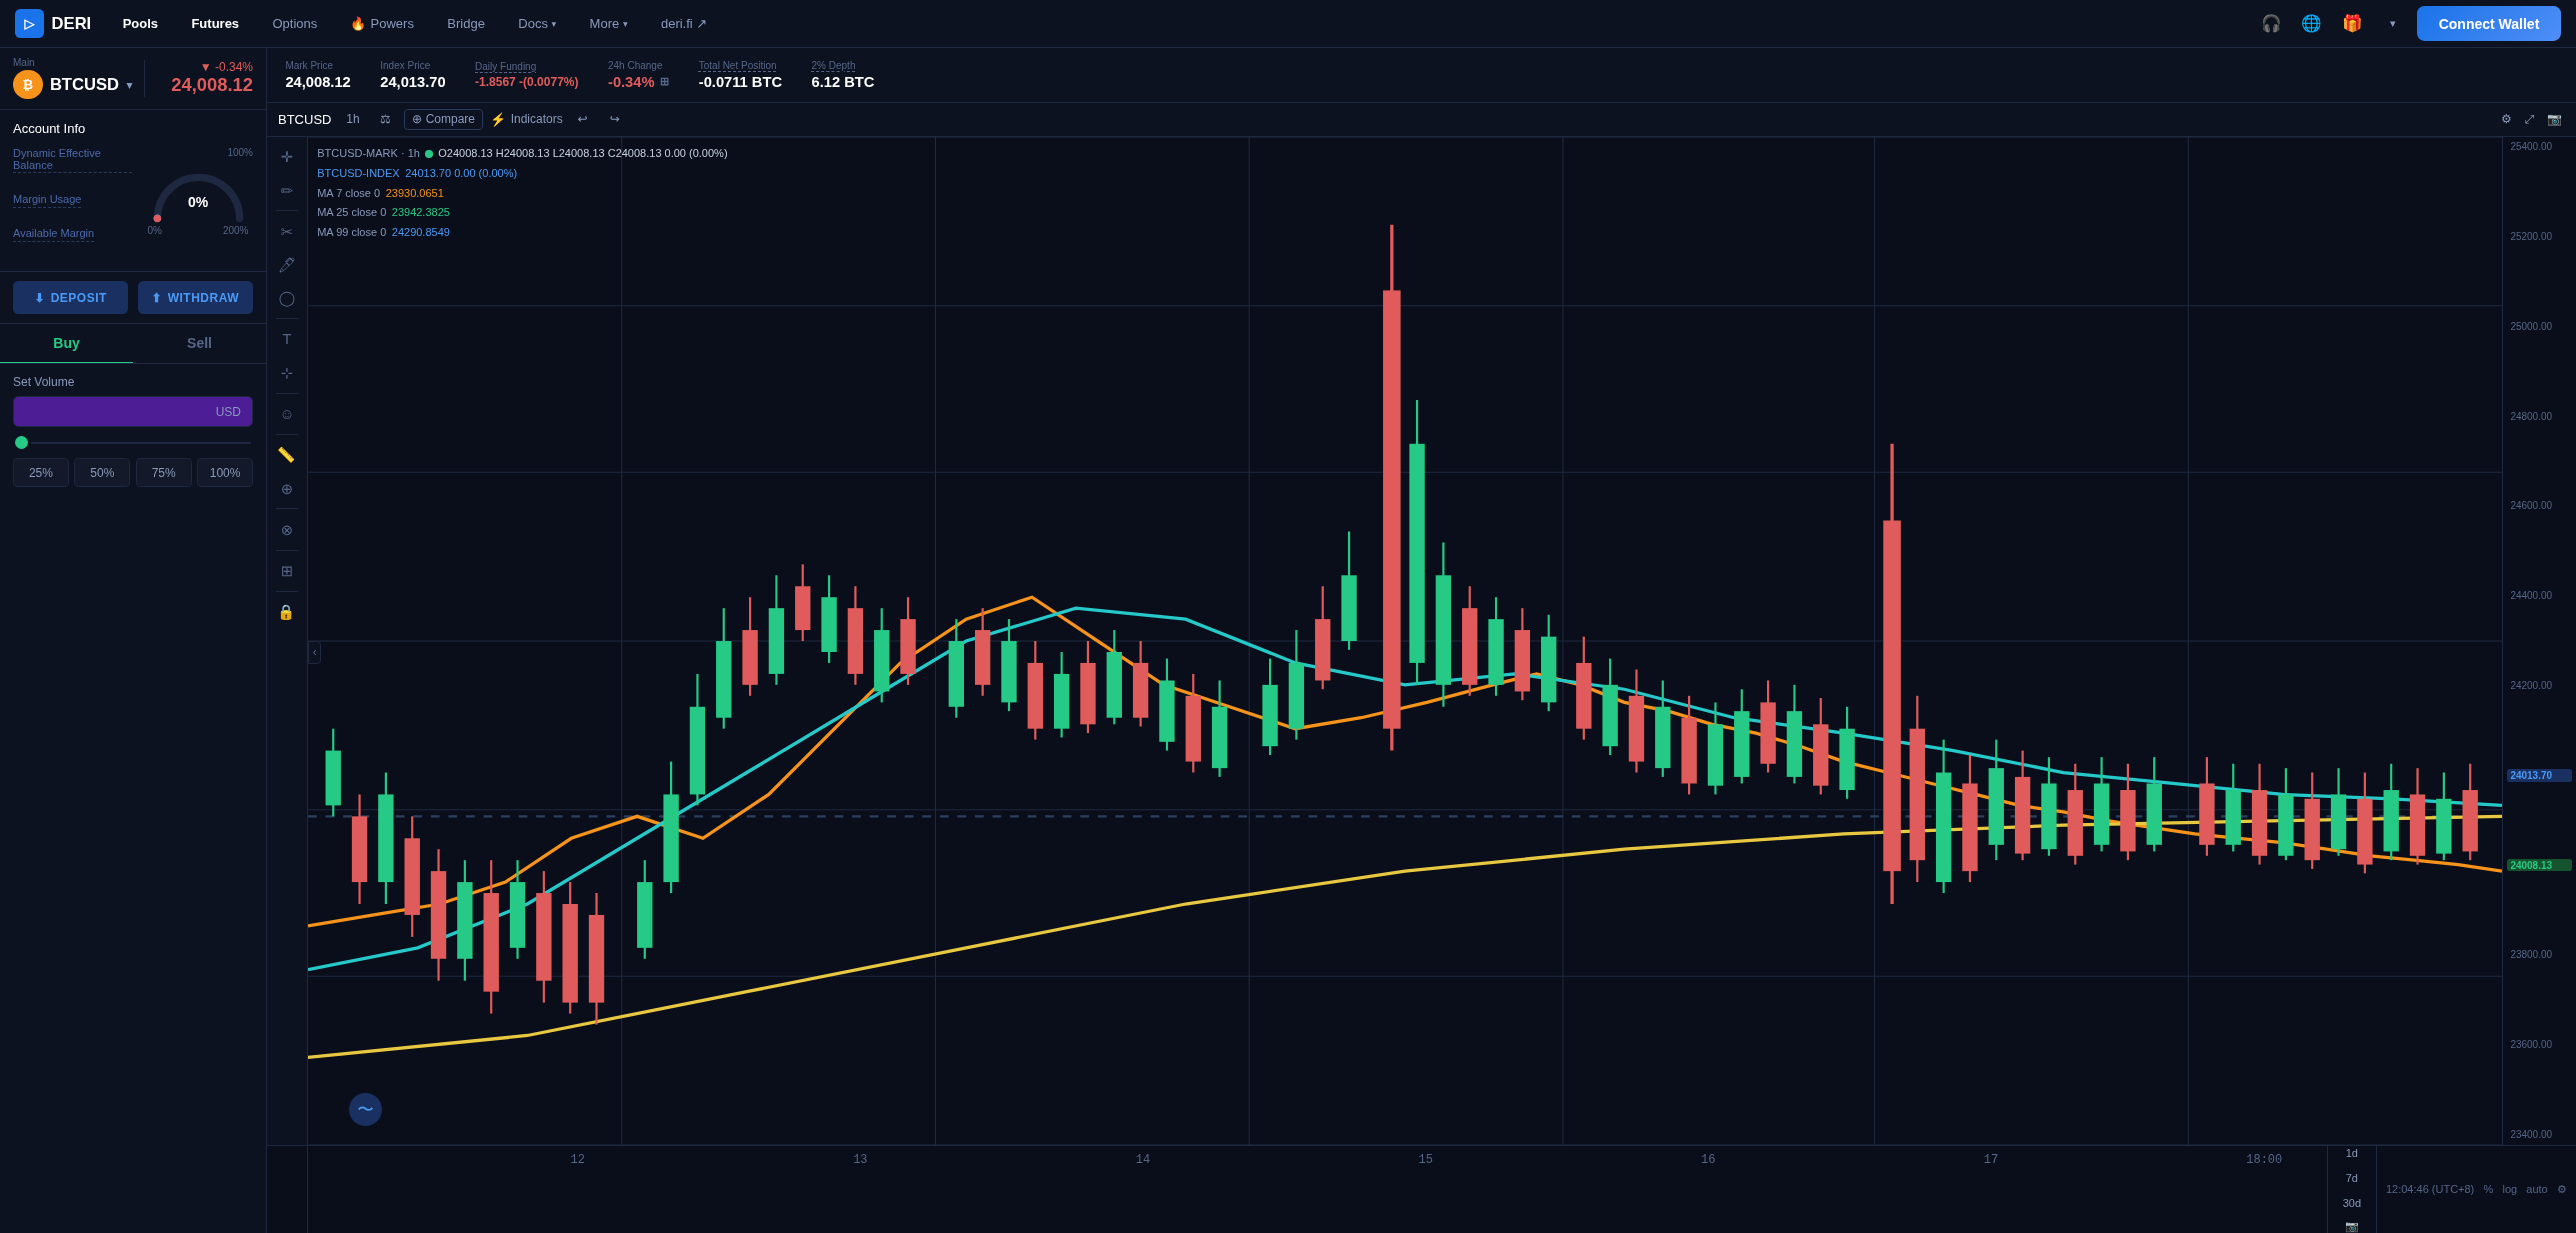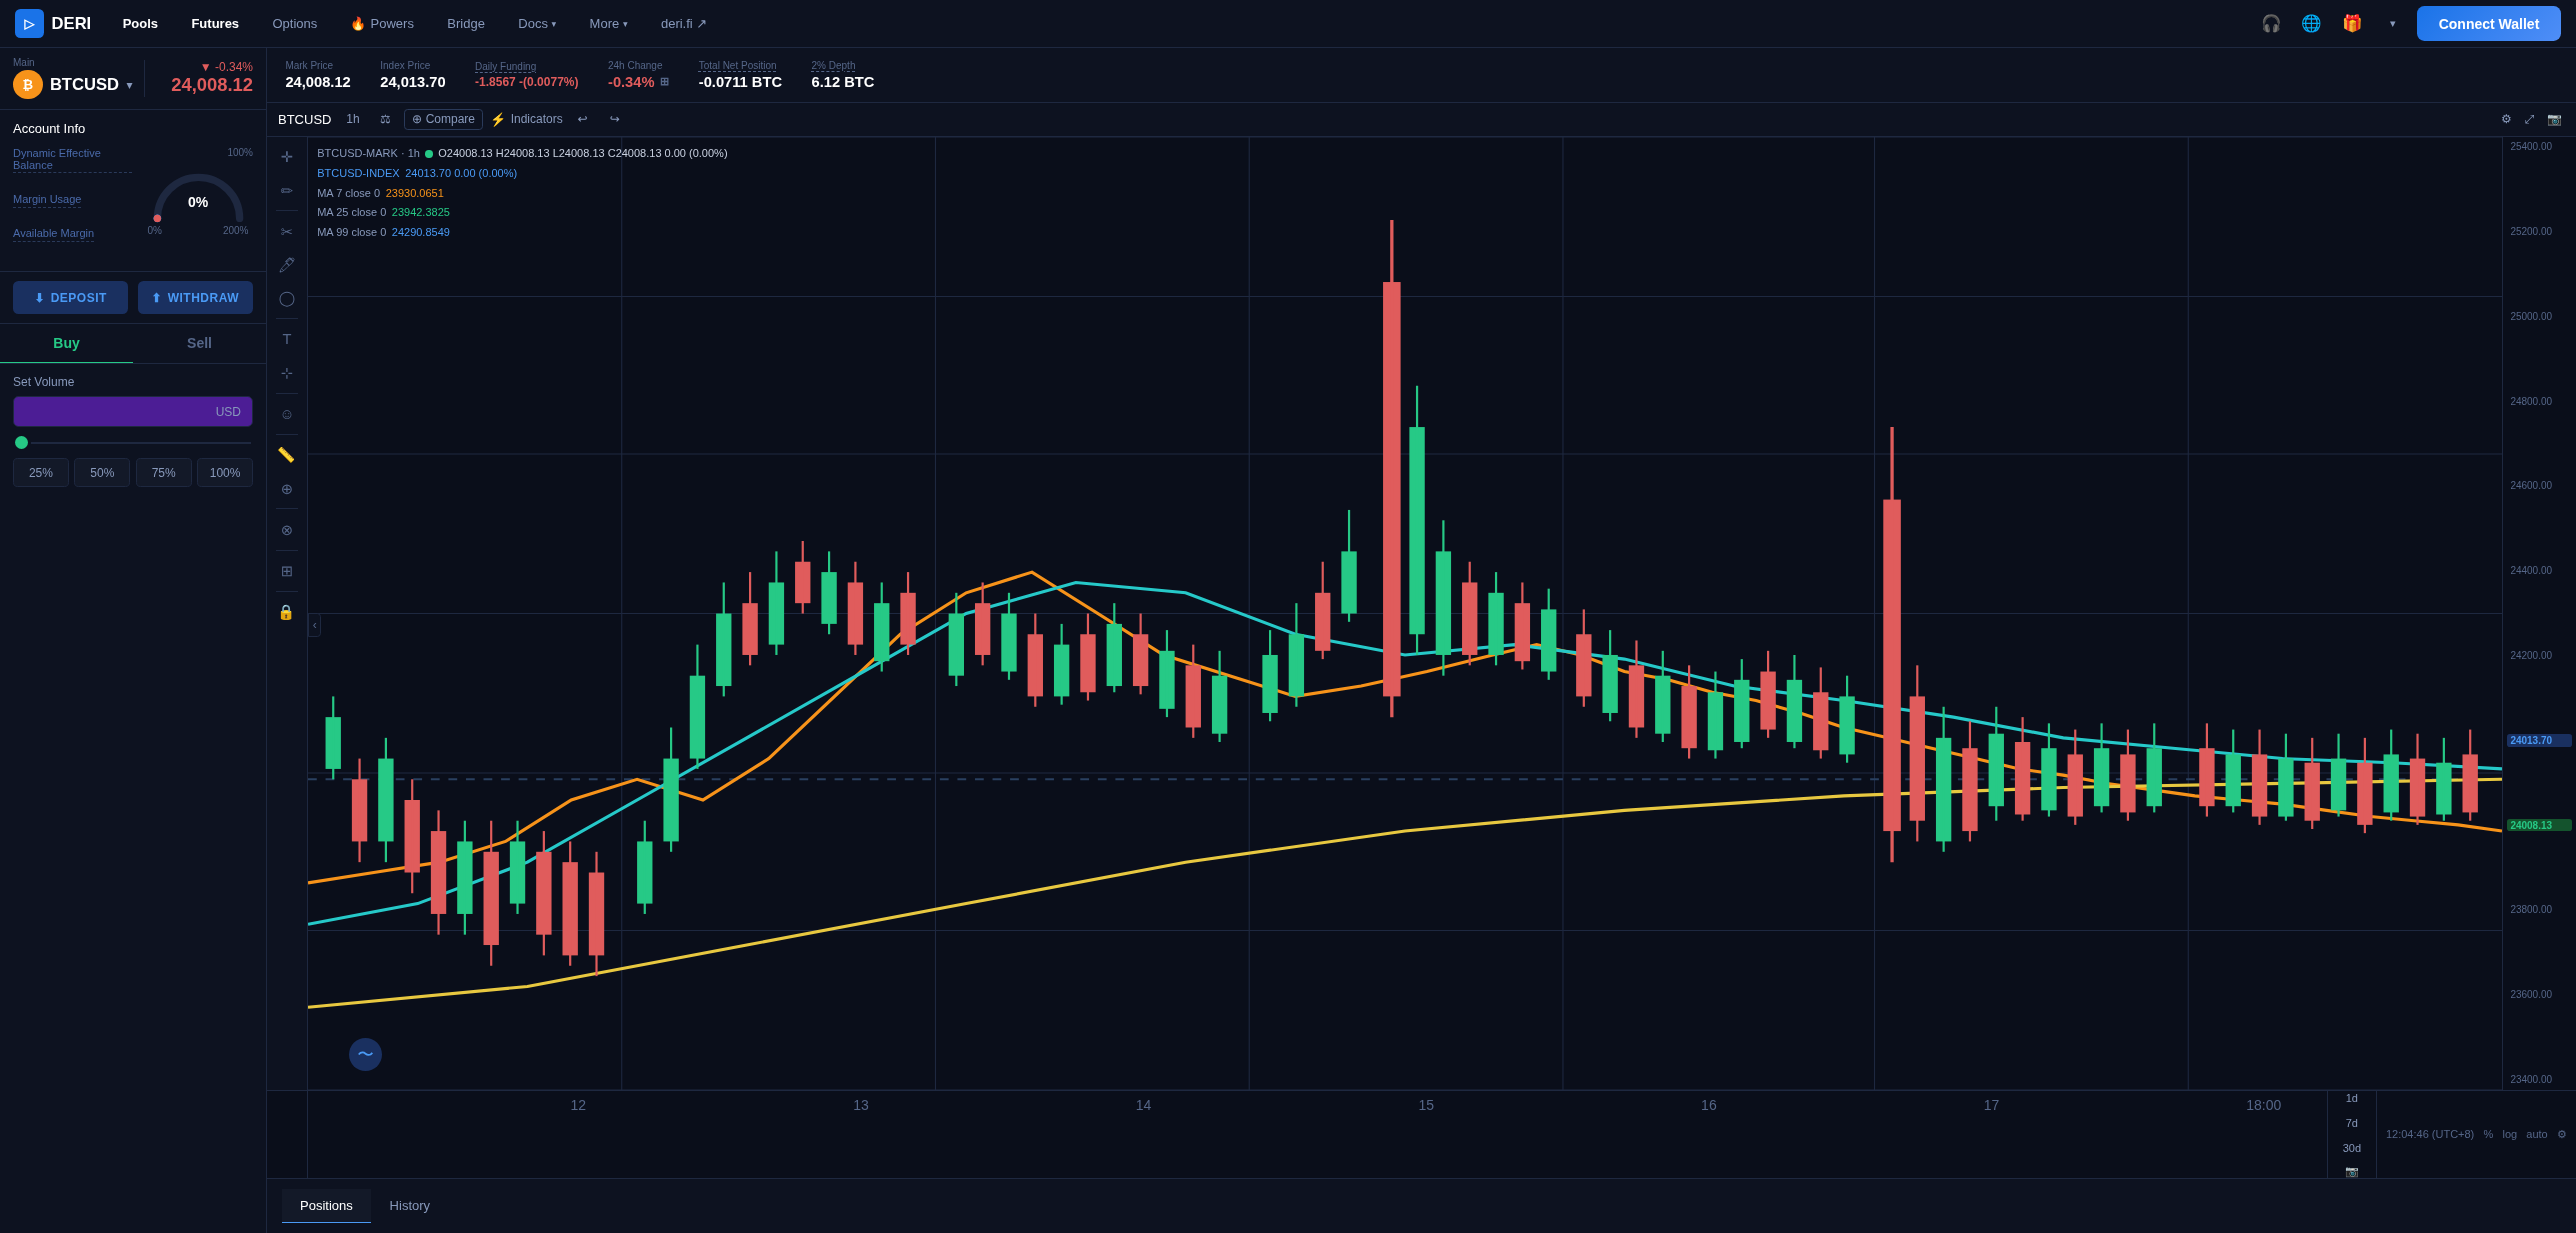--- a/index.html
+++ b/index.html
@@ -548,23 +548,24 @@
       border-top: 0.9px solid #1e2840;
       background: #0a0e1a;
     }
     .chart-time-axis {
       flex: 1;
       height: 28px;
       display: flex;
       align-items: center;
       padding: 0 9.2px;
       gap: 0;
-      font-size: 14px;
+      font-size: 12px;
       color: #556688;
       position: relative;
+      font-family: Liberation Mono, monospace;
     }
     .time-label {
       position: absolute;
     }
     .chart-time-controls {
       display: flex;
       align-items: center;
       gap: 9.2px;
       padding: 0 9.2px;
       font-size: 11px;
@@ -1169,20 +1170,16 @@
       </div>
       <div class="chart-bottom-right">
         <span>12:04:46 (UTC+8)</span>
         <span style="cursor:pointer;">%</span>
         <span style="cursor:pointer;">log</span>
         <span style="cursor:pointer;">auto</span>
         <span style="cursor:pointer;">⚙</span>
       </div>
     </div>
 
-    <div class="positions-panel">
-      <div class="pos-tab active">Positions</div>
-      <div class="pos-tab">History</div>
-    </div>
 
   </div>
 </div>
 
 
 </body></html>

